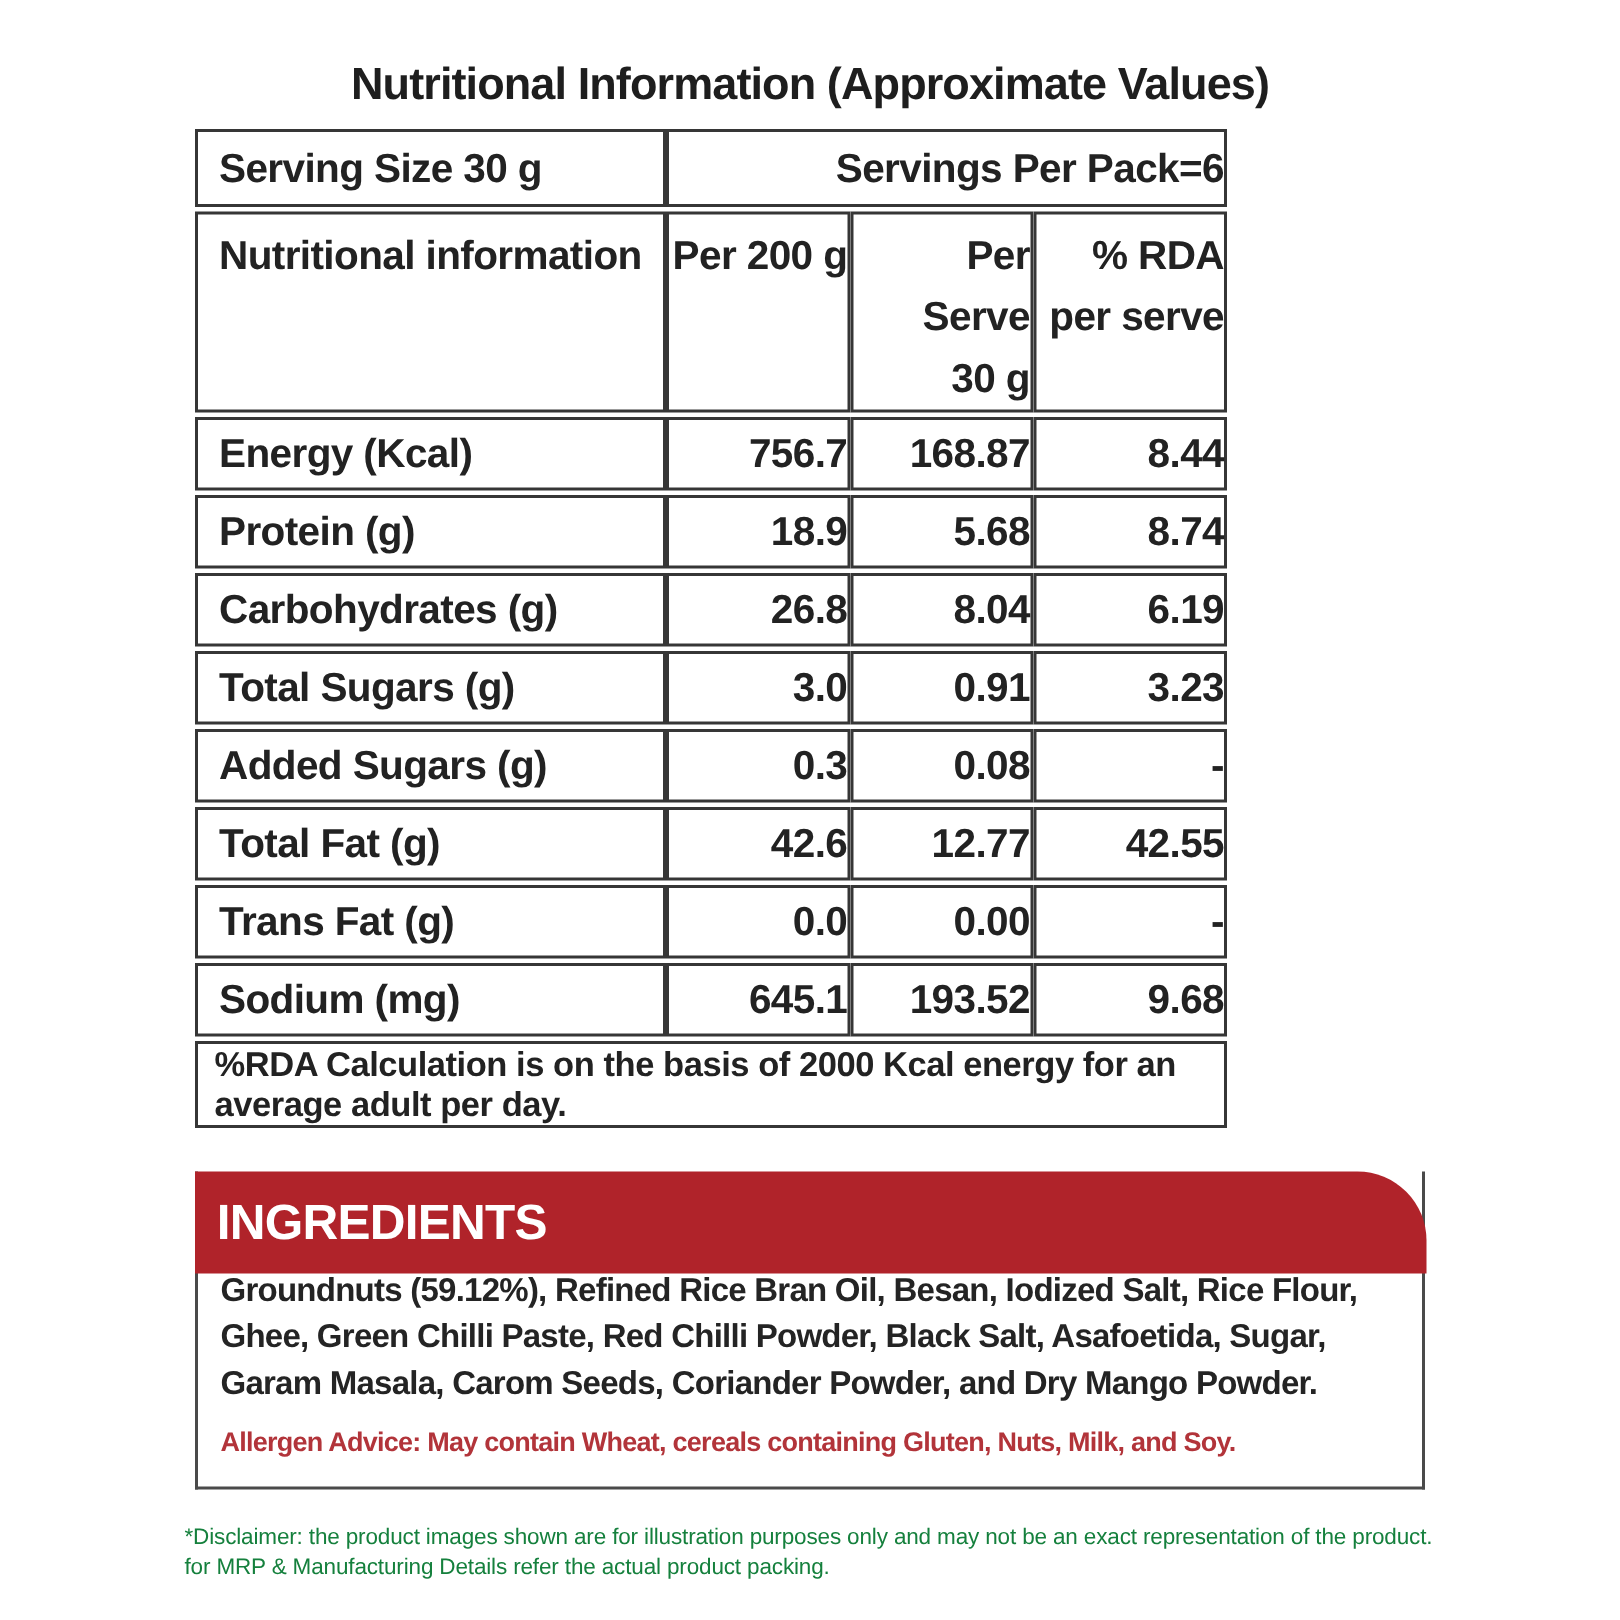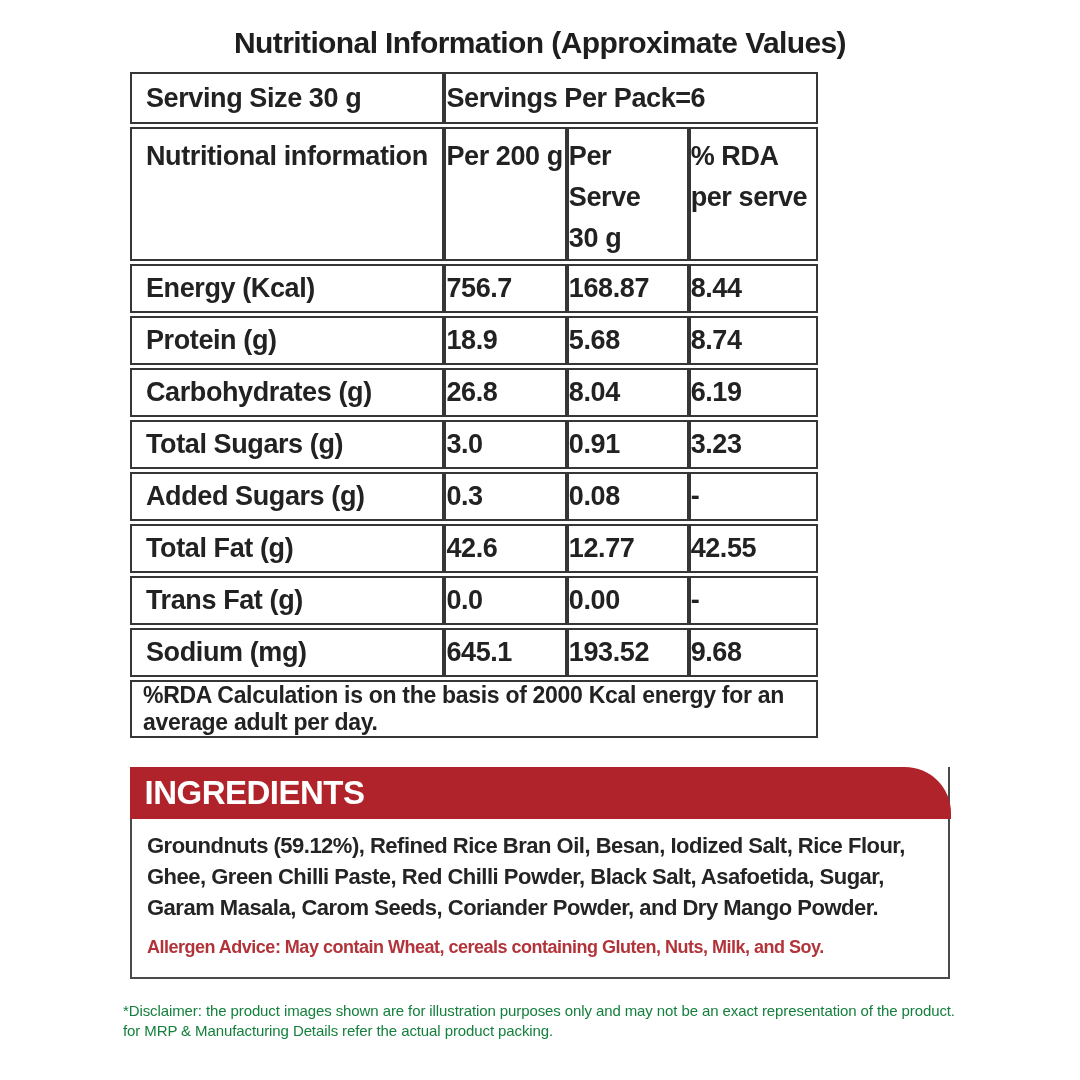--- a/index.html
+++ b/index.html
@@ -4,21 +4,21 @@
 <style>
   * { margin: 0; padding: 0; box-sizing: border-box; }
   html, body {
     width: 1080px; height: 1080px;
     background: #ffffff;
     font-family: "Liberation Sans", sans-serif;
     overflow: hidden;
   }
   .content {
     width: 820px;
-    margin: 26px 0 0 130px;
+    margin: 40px 0 0 130px;
     color: var(--text, #222);
   }
   
   .nutri-title {
     font-size: 30px;
     font-weight: bold;
     text-align: center;
     letter-spacing: -0.6px;
     color: #1e1e1e;
     margin-bottom: 9px;
@@ -34,21 +34,21 @@
   .nutri-table td {
     border: 2px solid var(--border, #363636);
     font-weight: bold;
     font-size: 27px;
     color: #222;
     padding: 0;
     vertical-align: middle;
     background: #fff;
   }
   .nutri-table td.lbl { text-align: left; padding-left: 14px; }
-  .nutri-table td.num { text-align: left; }
+  .nutri-table td.num { text-align: right; }
   .row-serving td { height: 52px; }
   .row-head td {
     height: 94px;
     vertical-align: top;
     padding-top: 7px;
     white-space: pre-line;
     line-height: 41px;
   }
   .row-data td { height: 49px; }
   .row-foot td {
@@ -62,21 +62,21 @@
   .ing-box {
     position: relative;
     margin-top: 26px;
     border: 2.5px solid #4a4a4a;
     border-top: none;
     padding-top: 52px;
   }
   .ing-banner {
     position: absolute;
     top: 0; left: -2.5px; right: -2.5px;
-    height: 52px;
+    height: 68px;
     background: var(--accent-red, #b0232a);
     border-radius: 0 46px 0 0;
     display: flex;
     align-items: center;
     padding-left: 15px;
   }
   .ing-banner span {
     color: #ffffff;
     font-size: 33px;
     font-weight: bold;

